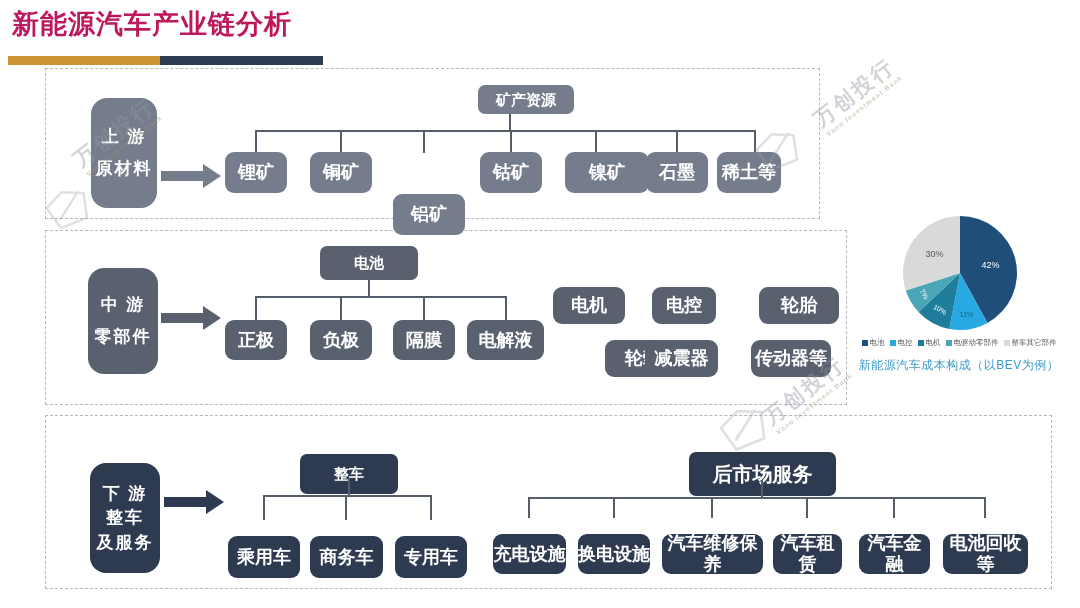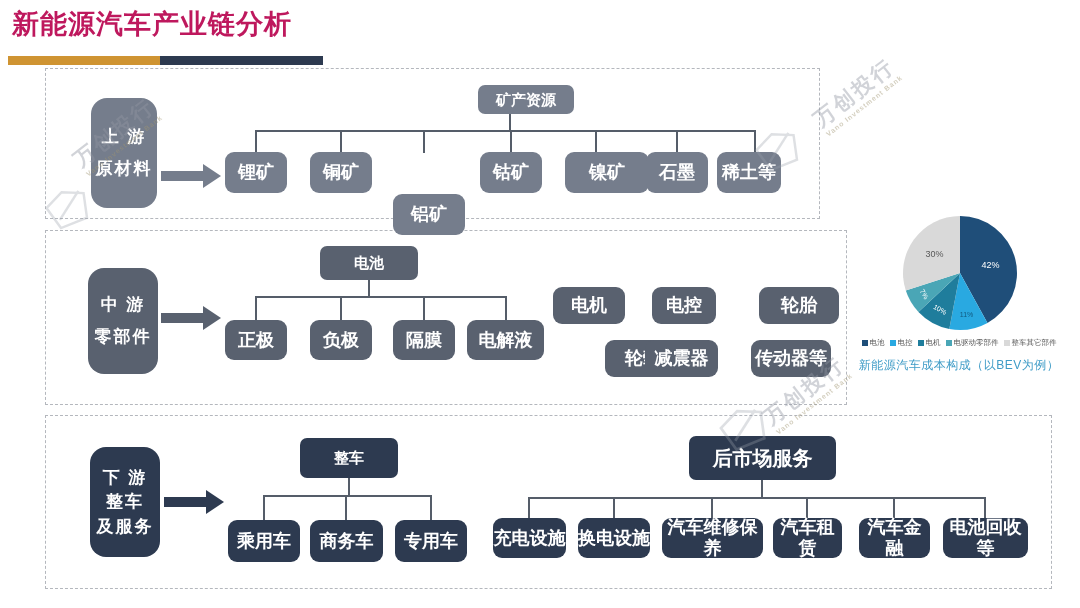--- a/index.html
+++ b/index.html
@@ -13,21 +13,21 @@
   
   .sec{position:absolute;border:1.5px dashed #b4b7bd;background:transparent;}
   
   .node{
     position:absolute;display:flex;align-items:center;justify-content:center;
     color:#ffffff;font-weight:700;font-size:18px;border-radius:9px;
     text-align:center;line-height:1.15;
   }
   .c1{background:#757d8c;}
   .c2{background:#59616f;}
-  .c3{background:#2d3a50;}
+  .c3{background:#2d3a50;margin-top:16px;}
   .parent{font-size:15px;border-radius:7px;}
   .biglabel{flex-direction:column;gap:12px;font-size:17px;border-radius:16px;letter-spacing:2px;}
   .biglabel3{gap:5px;}
   
   .line{position:absolute;background:#555d69;}
   
   .arrow{position:absolute;background:currentColor;}
   .arrow::after{
     content:"";position:absolute;left:100%;top:50%;transform:translateY(-50%);
     border-left:18px solid;border-top:12px solid transparent;border-bottom:12px solid transparent;

